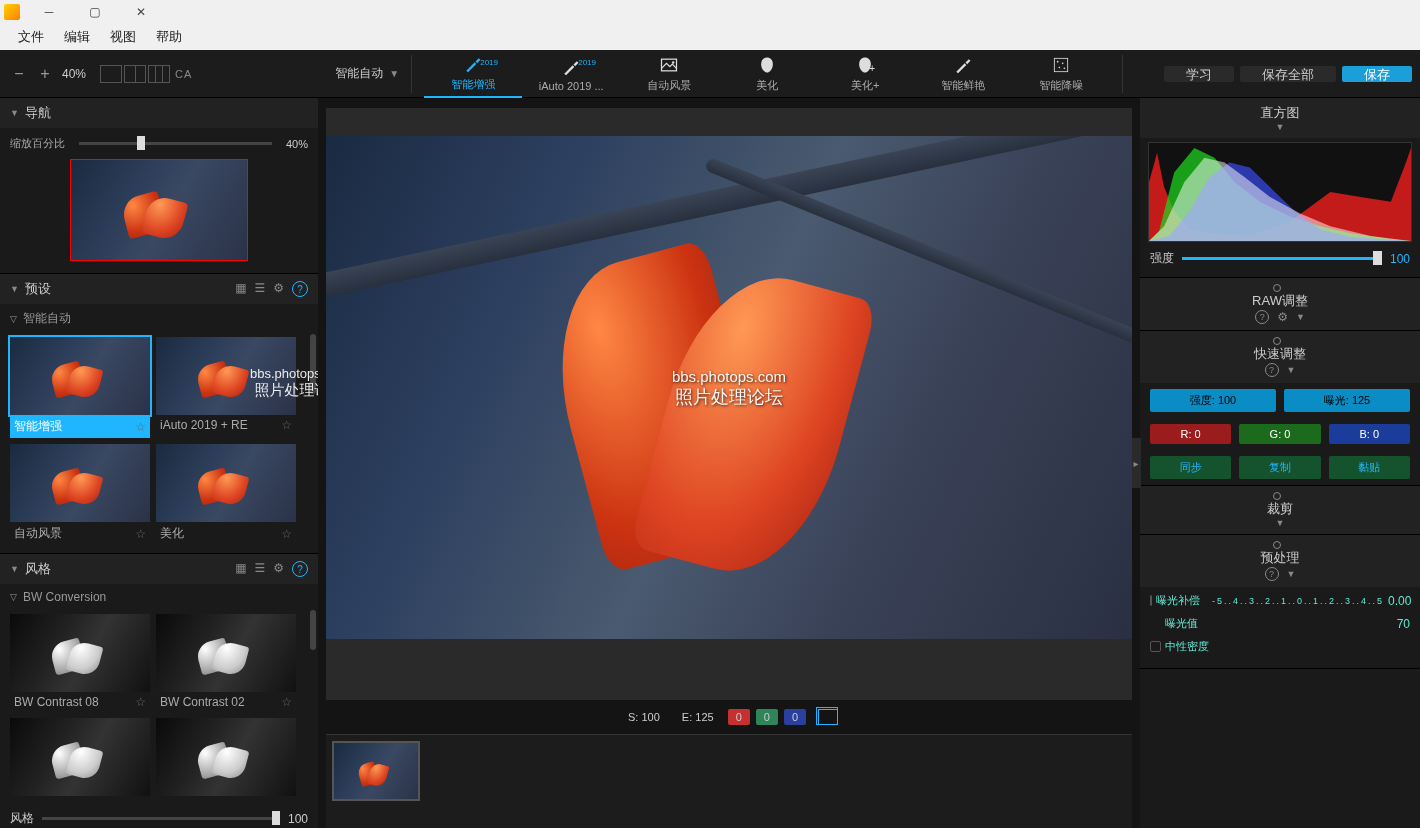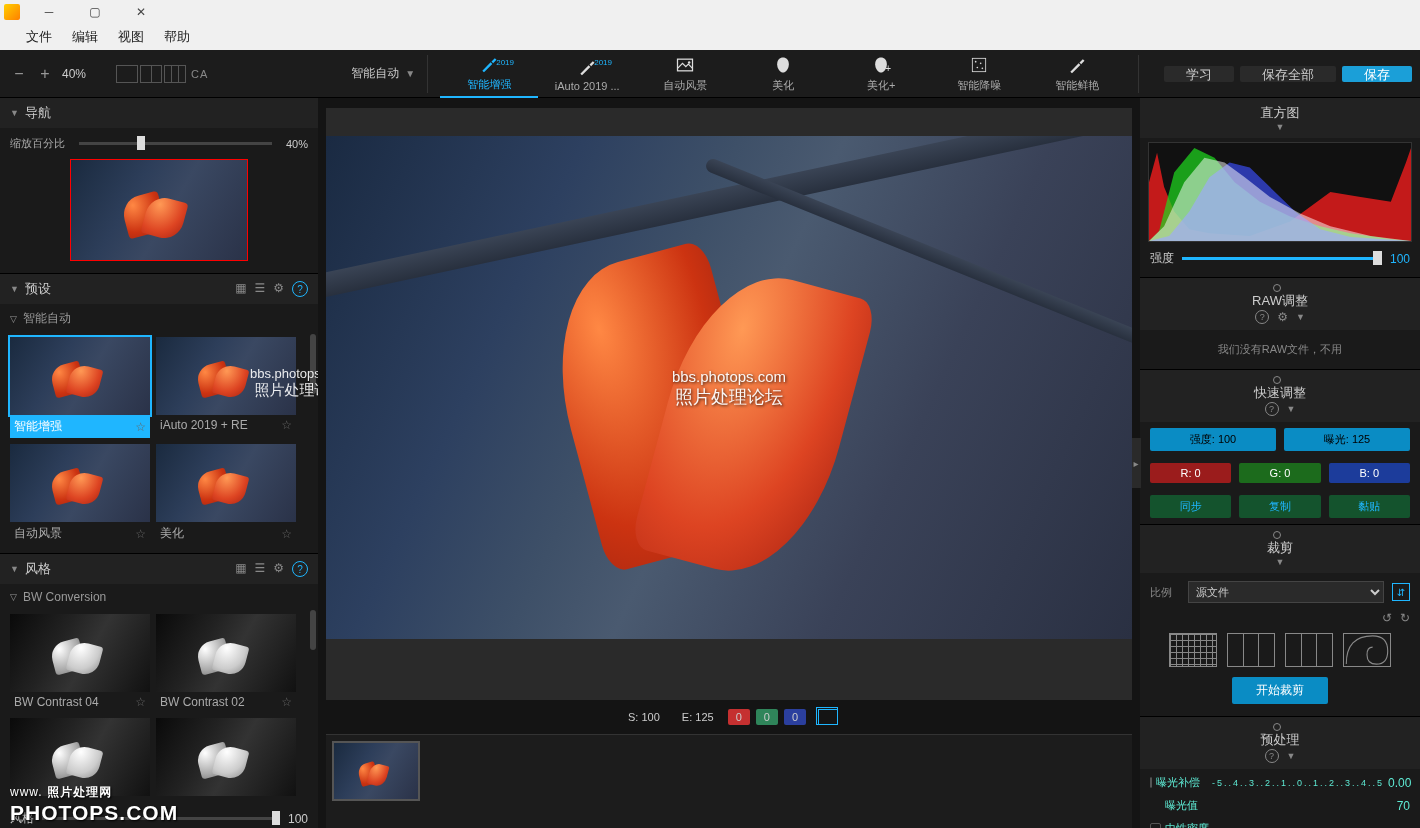--- a/index.html
+++ b/index.html
@@ -1,27 +1,27 @@
 <!DOCTYPE html>
 <html><head>
 <meta charset="utf-8">
 <style>
 * { margin:0; padding:0; box-sizing:border-box; font-family:"Microsoft YaHei",Arial,sans-serif; font-size:12px; -webkit-user-select:none; user-select:none; }
 body { background:#1a1a1a; color:#ccc; overflow:hidden; width:1420px; height:828px; }
 .titlebar { height:24px; background:#f0f0f0; color:#222; display:flex; align-items:center; padding:0 4px; }
 .titlebar .logo { width:16px; height:16px; background:linear-gradient(135deg,#ffd000,#ff8000); border-radius:2px; margin-right:6px; }
 .titlebar .title { flex:1; font-size:12px; color:#555; }
 .titlebar .winbtn { width:46px; height:24px; display:flex; align-items:center; justify-content:center; color:#444; }
-.menubar { height:26px; background:#f0f0f0; display:flex; align-items:center; padding:0 16px; color:#222; }
+.menubar { height:26px; background:#f0f0f0; display:flex; align-items:center; padding:0 8px; color:#222; }
 .menubar .menu-item { padding:0 10px; height:26px; line-height:26px; font-size:13px; }
 .toolbar-row { height:48px; background:#1c1c1c; display:flex; align-items:center; border-bottom:1px solid #000; }
 .zoom-area { display:flex; align-items:center; gap:8px; padding:0 10px; }
 .zoom-area .zb { width:18px; text-align:center; font-size:16px; color:#999; }
 .zoom-area .zoom-pct { color:#ccc; }
-.view-icons { display:flex; gap:2px; margin-left:22px; }
+.view-icons { display:flex; gap:2px; margin-left:6px; }
 .view-icons .vi { width:22px; height:18px; border:1px solid #555; display:flex; }
 .view-icons .vi span { flex:1; border-right:1px solid #555; }
 .view-icons .vi span:last-child { border-right:none; }
 .view-icons .ca { border:none; color:#888; font-size:11px; letter-spacing:1px; width:auto; padding:0 3px; line-height:18px;}
 .preset-dd { margin-left:130px; display:flex; align-items:center; gap:6px; color:#ccc; }
 .preset-dd .chev { color:#888; font-size:10px;}
 .divider-v { width:1px; height:38px; background:#333; margin:0 12px; }
 .top-presets { display:flex; height:48px; }
 .top-preset { width:98px; display:flex; flex-direction:column; align-items:center; justify-content:center; gap:2px; position:relative; }
 .top-preset.active { border-bottom:2px solid #1fb6ff; }
@@ -225,36 +225,36 @@
           <svg width="20" height="20" viewBox="0 0 24 24">
             <path d="M12 3 C8 3 5 6 5 11 C5 17 9 21 12 21 C15 21 19 17 19 11 C19 6 16 3 12 3 Z" fill="currentColor"></path>
             <text x="17" y="20" font-size="10" fill="currentColor">+</text>
           </svg>
         </div>
       <div class="label">美化+</div>
     </div>
     <div class="top-preset">
       <div class="icon">
           <svg width="20" height="20" viewBox="0 0 24 24">
+            <path d="M4 20 L14 10 L16 12 L6 22 Z M15 9 L19 5 L21 7 L17 11 Z" fill="currentColor"></path>
+          </svg>
+        </div>
+      <div class="label">智能鲜艳</div>
+    </div>
+    <div class="top-preset">
+      <div class="icon">
+          <svg width="20" height="20" viewBox="0 0 24 24">
             <rect x="4" y="4" width="16" height="16" fill="none" stroke="currentColor"></rect>
             <circle cx="8" cy="8" r="1" fill="currentColor"></circle>
             <circle cx="14" cy="10" r="1" fill="currentColor"></circle>
             <circle cx="10" cy="15" r="1" fill="currentColor"></circle>
             <circle cx="16" cy="16" r="1" fill="currentColor"></circle>
           </svg>
         </div>
       <div class="label">智能降噪</div>
-    </div>
-    <div class="top-preset">
-      <div class="icon">
-          <svg width="20" height="20" viewBox="0 0 24 24">
-            <path d="M4 20 L14 10 L16 12 L6 22 Z M15 9 L19 5 L21 7 L17 11 Z" fill="currentColor"></path>
-          </svg>
-        </div>
-      <div class="label">智能鲜艳</div>
     </div>
   </div>
   <div class="divider-v"></div>
   <div class="right-buttons">
     <button>学习</button>
     <button>保存全部</button>
     <button class="primary">保存</button>
   </div>
 </div>
 
@@ -373,21 +373,21 @@
         </div>
       <div class="preset-grid">
         <div class="preset-thumb bw">
             <div class="img">
               <div class="leaf-mini">
                 <div class="leaf-shape"></div>
                 <div class="leaf-shape b"></div>
               </div>
             </div>
             <div class="caption">
-              <span>BW Contrast 04</span>
+              <span>BW Contrast 08</span>
               <span class="star">☆</span>
             </div>
           </div>
         <div class="preset-thumb bw">
             <div class="img">
               <div class="leaf-mini">
                 <div class="leaf-shape"></div>
                 <div class="leaf-shape b"></div>
               </div>
             </div>
@@ -414,24 +414,20 @@
           </div>
       </div>
       <div class="style-slider-row">
         <span>风格</span>
         <div class="track">
             <div class="thumb"></div>
           </div>
         <span>100</span>
       </div>
       <div class="preset-scroll" style="top:56px;height:40px;"></div>
-      <div class="watermark-site">
-        <div class="l1"><span>www.</span> <span style="font-weight:bold;">照片处理网</span></div>
-        <div class="l2">PHOTOPS.COM</div>
-      </div>
     </div>
   </div>
 
   <div class="center-panel">
     <div class="collapse-handle" style="left:auto;right:-1px;">▸</div>
     <div class="center-canvas-wrap">
       <div class="play-arrow"></div>
       <div class="collapse-handle" style="left:0;">◂</div>
       <div class="big-image">
         <div class="branch"></div>
@@ -490,21 +486,20 @@
     <div class="r-section">
       <div class="r-header">
           <span class="dot"></span>
           <span class="title">RAW调整</span>
           <div class="icons">
             <span class="help">?</span>
             <span class="gear">⚙</span>
             <span class="tri">▼</span>
           </div>
         </div>
-      <div class="raw-msg">我们没有RAW文件，不用</div>
     </div>
     <div class="r-section">
       <div class="r-header">
           <span class="dot"></span>
           <span class="title">快速调整</span>
           <div class="icons">
             <span class="help">?</span>
             <span class="tri">▼</span>
           </div>
         </div>
@@ -524,40 +519,20 @@
       </div>
     </div>
     <div class="r-section">
       <div class="r-header">
           <span class="dot"></span>
           <span class="title">裁剪</span>
           <div class="icons">
             <span class="tri">▼</span>
           </div>
         </div>
-      <div class="crop-body">
-        <div class="crop-row">
-          <span class="lbl">比例</span>
-          <select><option>源文件</option></select>
-          <div class="flip">⇵</div>
-        </div>
-        <div class="crop-row" style="justify-content:flex-end;">
-          <span class="rot">↺</span>
-          <span class="rot">↻</span>
-        </div>
-        <div class="crop-grids">
-          <div class="g dense"></div>
-          <div class="g thirds"></div>
-          <div class="g thirds2"></div>
-          <div class="g spiral"><svg viewBox="0 0 48 34">
-                <path d="M2 32 Q2 2 30 2 Q46 2 46 18 Q46 32 34 32 Q24 32 24 22 Q24 14 30 14" fill="none" stroke="#888" stroke-width="1.2"></path>
-              </svg></div>
-        </div>
-        <button class="start-crop">开始裁剪</button>
-      </div>
     </div>
     <div class="r-section">
       <div class="r-header">
           <span class="dot"></span>
           <span class="title">预处理</span>
           <div class="icons">
             <span class="help">?</span>
             <span class="tri">▼</span>
           </div>
         </div>

